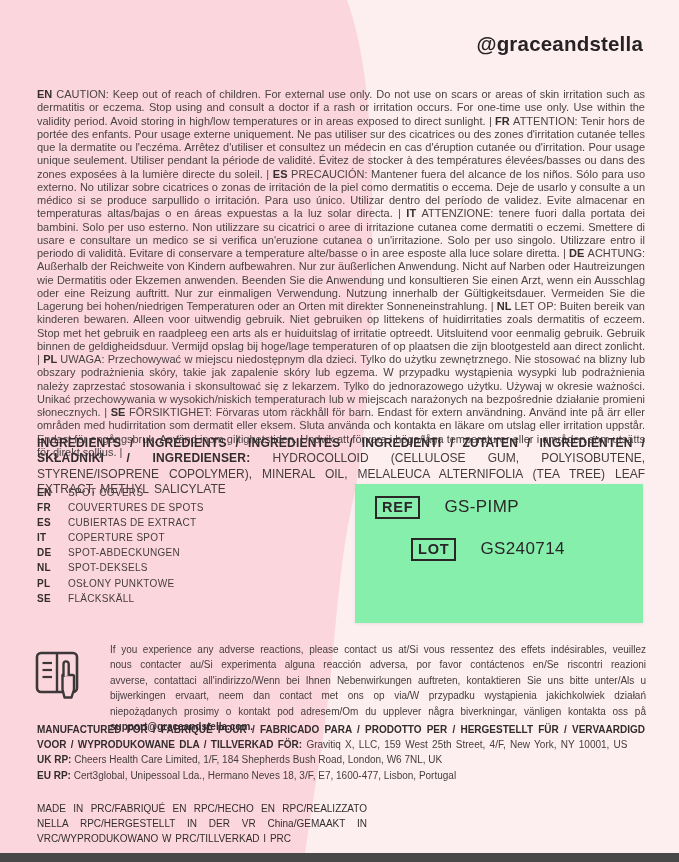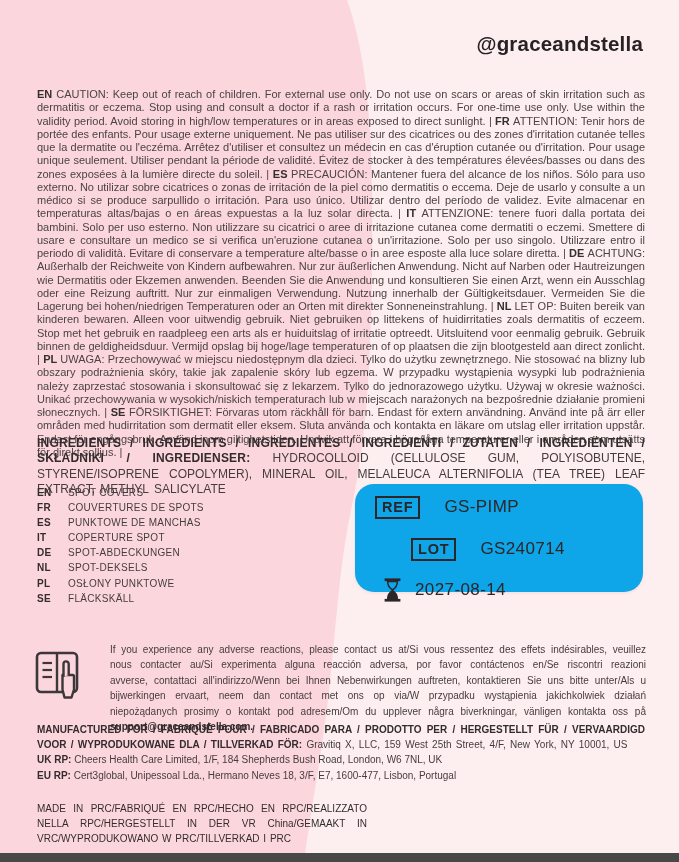--- a/index.html
+++ b/index.html
@@ -33,22 +33,22 @@
     font-size:12px;line-height:15.4px;text-align:justify;
     word-spacing:2px;color:#443d3f;
   }
   .ingredients b{color:#322c2e;letter-spacing:.2px;}
 
   .names{position:absolute;left:37px;top:487px;font-size:10px;color:#443d3f;}
   .name-row{display:flex;height:15.1px;align-items:flex-start;letter-spacing:.3px;}
   .name-row .code{width:31px;font-weight:700;color:#332d2f;}
 
   .info-box{
-    position:absolute;left:355px;top:484px;width:288px;height:108px;
-    background:#0ea5e9;border-radius:19px;
+    position:absolute;left:355px;top:484px;width:288px;height:139px;
+    background:#86efac;border-radius:0;
     box-shadow:0 1px 3px rgba(120,80,90,.10);
   }
   .ib-row{position:absolute;left:20px;display:flex;align-items:center;height:24px;}
   .ib-row.r1{top:11px;}
   .ib-row.r2{top:53px;padding-left:36px;}
   .ib-row.r3{top:94px;left:29px;}
   .tag{
     border:2.2px solid #2b2628;font-weight:700;font-size:14.5px;
     padding:0 5px;line-height:19px;letter-spacing:.8px;color:#2b2628;
   }
@@ -99,21 +99,21 @@
       <div class="name-row">
         <span class="code">EN</span>
         <span>SPOT COVERS</span>
       </div>
       <div class="name-row">
         <span class="code">FR</span>
         <span>COUVERTURES DE SPOTS</span>
       </div>
       <div class="name-row">
         <span class="code">ES</span>
-        <span>PUNKTOWE DE MANCHAS</span>
+        <span>CUBIERTAS DE EXTRACT</span>
       </div>
       <div class="name-row">
         <span class="code">IT</span>
         <span>COPERTURE SPOT</span>
       </div>
       <div class="name-row">
         <span class="code">DE</span>
         <span>SPOT-ABDECKUNGEN</span>
       </div>
       <div class="name-row">
@@ -132,29 +132,20 @@
 
   <div class="info-box">
     <div class="ib-row r1">
       <span class="tag">REF</span>
       <span class="val">GS-PIMP</span>
     </div>
     <div class="ib-row r2">
       <span class="tag">LOT</span>
       <span class="val">GS240714</span>
     </div>
-    <div class="ib-row r3">
-      <svg class="hourglass" width="17" height="24" viewBox="0 0 17 24" aria-hidden="true">
-        <rect x="0.6" y="0.4" width="15.8" height="2.7" fill="#2b2628"></rect>
-        <rect x="0.6" y="20.9" width="15.8" height="2.7" fill="#2b2628"></rect>
-        <path d="M3.6,3.6 h9.8 c0,4.9 -2.45,6.8 -4.9,8.3 c-2.45,-1.5 -4.9,-3.4 -4.9,-8.3 z" fill="none" stroke="#2b2628" stroke-width="1.5"></path>
-        <path d="M8.5,12.4 c2.45,1.5 4.9,3.3 4.9,8.1 h-9.8 c0,-4.8 2.45,-6.6 4.9,-8.1 z" fill="#2b2628" stroke="#2b2628" stroke-width="1.2"></path>
-      </svg>
-      <span class="val date-val">2027-08-14</span>
-    </div>
   </div>
 
   <svg class="booklet" width="44" height="54" viewBox="0 0 44 54" aria-hidden="true">
     <rect x="2" y="2" width="40" height="39" rx="4" fill="none" stroke="#3c3739" stroke-width="2.6"></rect>
     <line x1="22" y1="2" x2="22" y2="41" stroke="#3c3739" stroke-width="2.4"></line>
     <line x1="7.5" y1="12" x2="17" y2="12" stroke="#3c3739" stroke-width="2.2"></line>
     <line x1="7.5" y1="19" x2="17" y2="19" stroke="#3c3739" stroke-width="2.2"></line>
     <line x1="7.5" y1="26" x2="17" y2="26" stroke="#3c3739" stroke-width="2.2"></line>
     <path d="M27.5,24 h10 a1.5,1.5 0 0 1 1.5,1.5 v13 l-2.5,8 h-7 l-2,-8 z" fill="#fcd6dd" stroke="#3c3739" stroke-width="2.4" stroke-linejoin="round"></path>
     <path d="M28.5,26 V13 a2.6,2.6 0 0 1 5.2,0 V24" fill="#fcd6dd" stroke="#3c3739" stroke-width="2.4" stroke-linejoin="round"></path>

